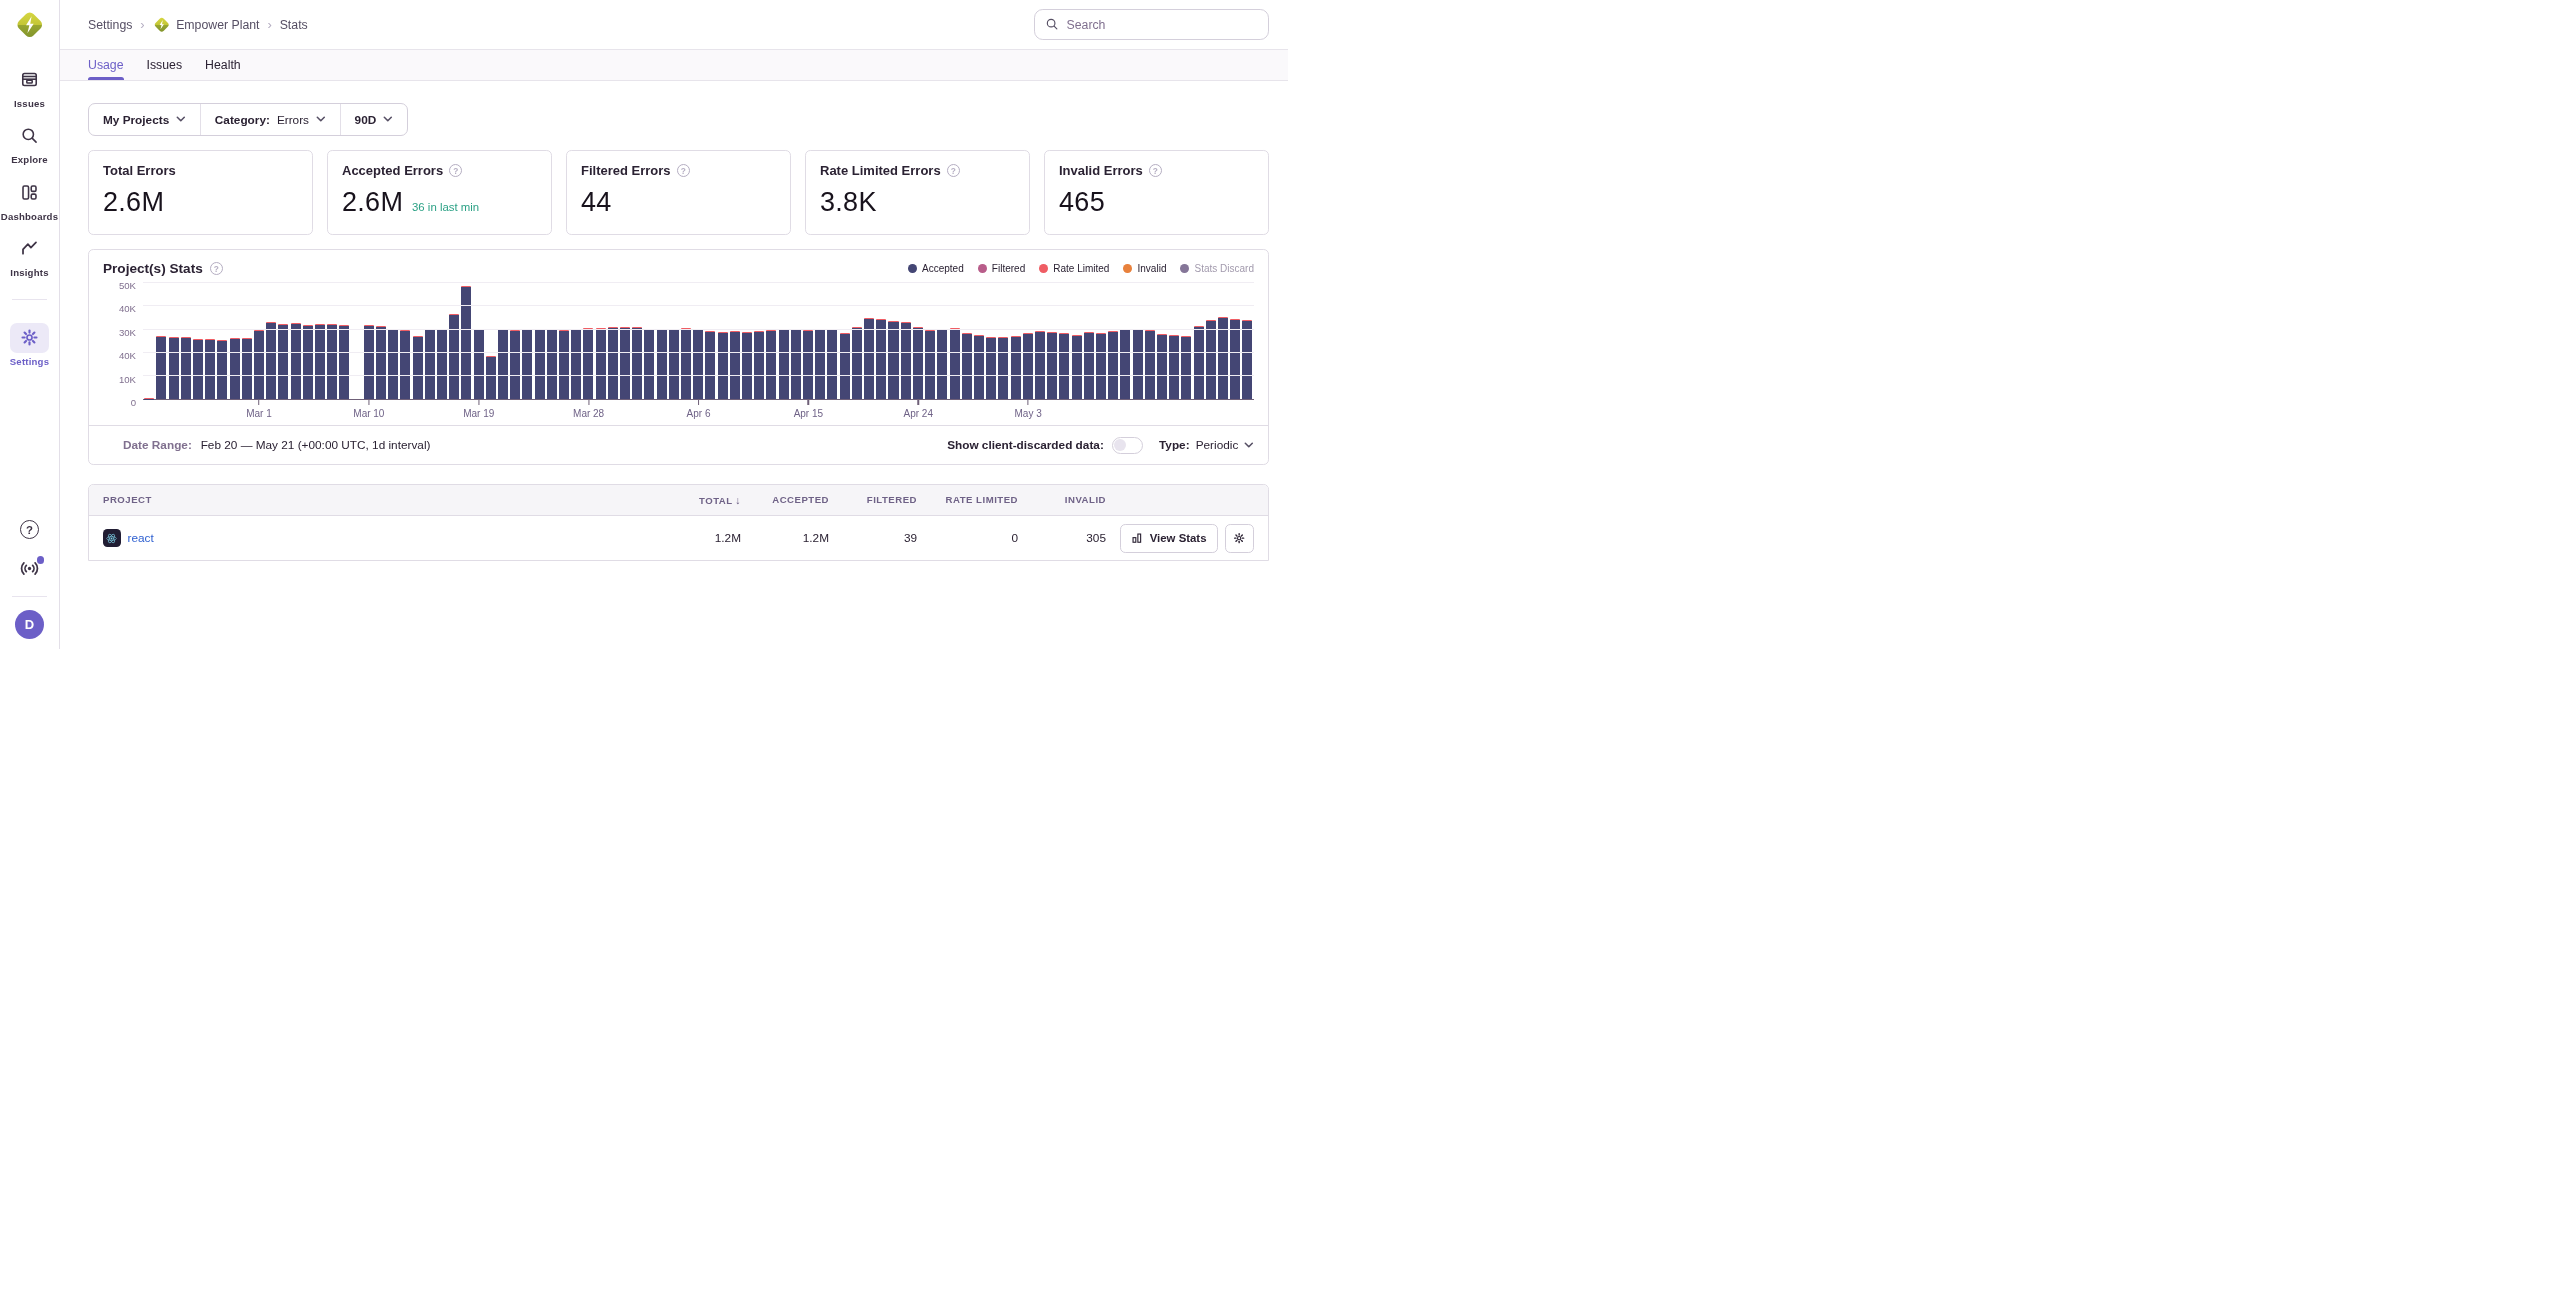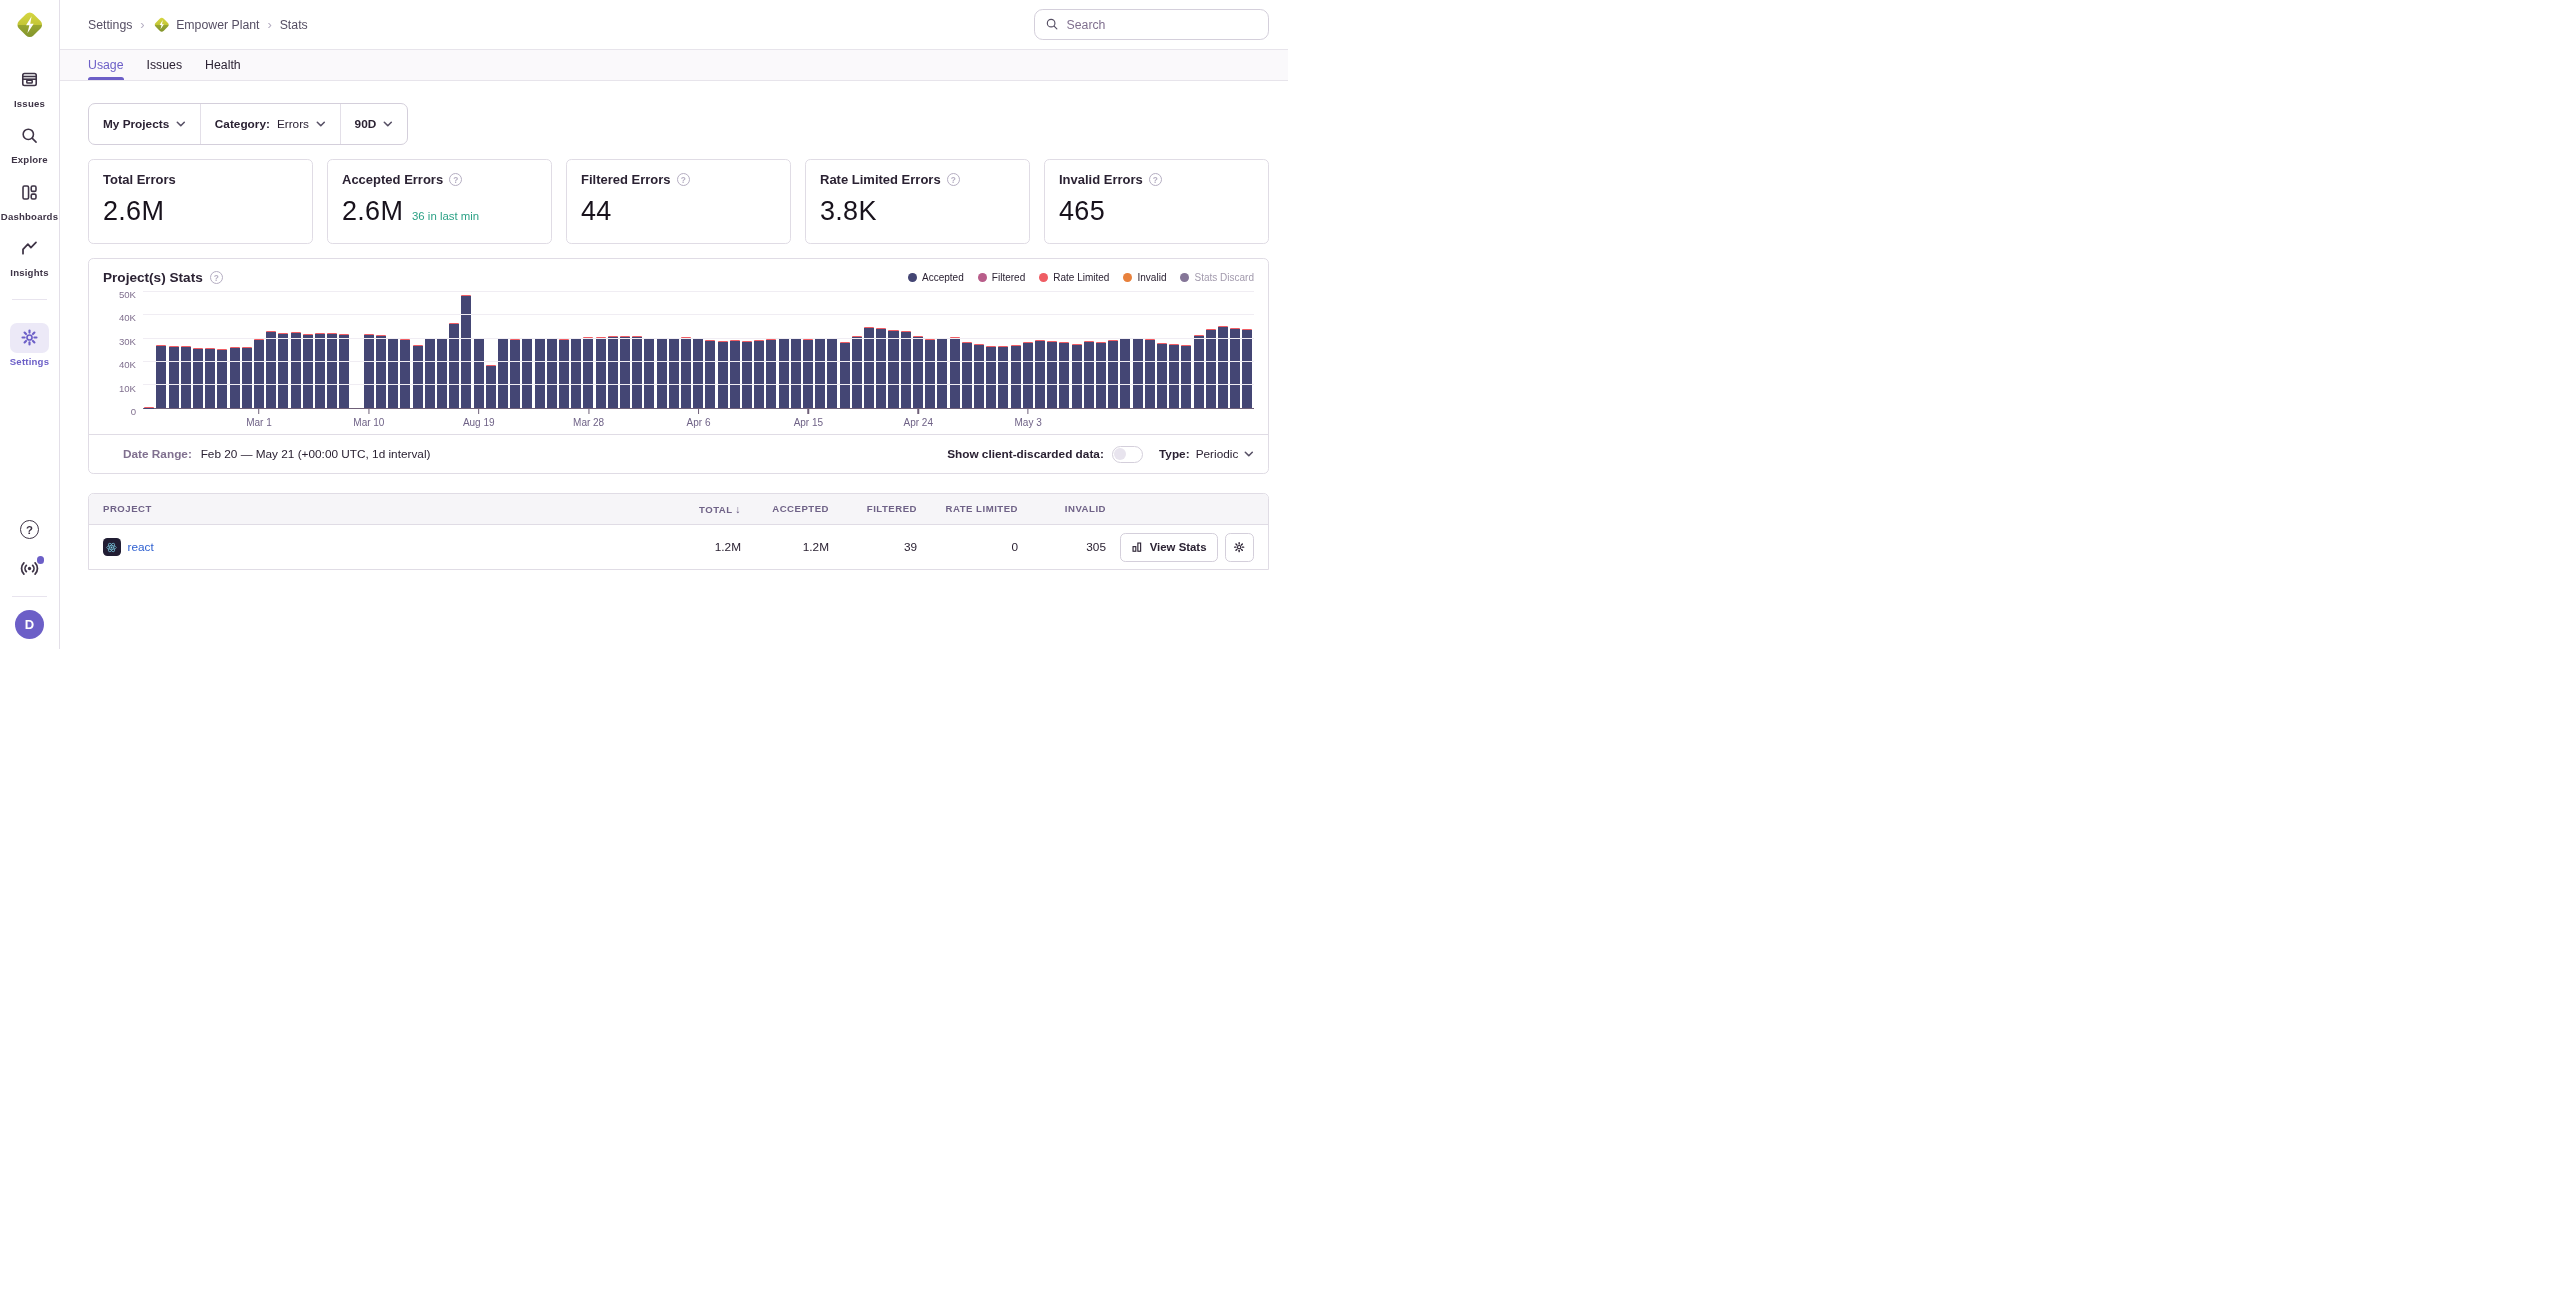--- a/index.html
+++ b/index.html
@@ -50,21 +50,21 @@
     padding:0 28px; display:flex; gap:23px; height:32px; align-items:stretch; }
   .tab { position:relative; display:flex; align-items:center; font-size:12.3px; color:#2b2233; cursor:pointer; }
   .tab.active { color:#6C5FC7; }
   .tab.active::after { content:""; position:absolute; left:0; right:0; bottom:0; height:3.5px;
     background:#6C5FC7; border-radius:2.6px 2.6px 0 0; }
 
   .content { flex:1; padding:22px 19px 0 28px; background:#fff; overflow:hidden; }
 
   
   .filterbar { display:inline-flex; align-items:stretch; border:0.9px solid #d4cfdb; border-radius:7px;
-    height:42px; margin-bottom:14px; background:#fff; }
+    height:33px; margin-bottom:14px; background:#fff; }
   .filter-seg { display:flex; align-items:center; gap:7px; padding:0 14px; font-size:11.8px; cursor:pointer; }
   .filter-seg + .filter-seg { border-left:0.9px solid #e3dfe8; }
   .filter-seg b { font-weight:bold; color:#2b2233; }
   .filter-seg .val { color:#2b2233; font-weight:normal; }
   .chev { width:9.6px; height:6.1px; color:#564f64; }
 
   
   .cards { display:flex; gap:14px; margin-bottom:14px; }
   .card { flex:1; border:0.9px solid #e0dce5; border-radius:5.3px; background:#fff; padding:12.3px 14px 14px; height:85px; }
   .card-title { display:flex; align-items:center; gap:6.1px; font-size:13px; font-weight:bold; color:#2b2233; margin-bottom:8.8px; }
@@ -772,21 +772,21 @@
                 <div class="tick" style="left: 10.4396%;">
                   <div class="tick-mark"></div>
                   <div class="tick-label">Mar 1</div>
                 </div>
                 <div class="tick" style="left: 20.3297%;">
                   <div class="tick-mark"></div>
                   <div class="tick-label">Mar 10</div>
                 </div>
                 <div class="tick" style="left: 30.2198%;">
                   <div class="tick-mark"></div>
-                  <div class="tick-label">Aug 19</div>
+                  <div class="tick-label">Mar 19</div>
                 </div>
                 <div class="tick" style="left: 40.1099%;">
                   <div class="tick-mark"></div>
                   <div class="tick-label">Mar 28</div>
                 </div>
                 <div class="tick" style="left: 50%; align-items: center;">
                   <div class="tick-mark"></div>
                   <div class="tick-label">Apr 6</div>
                 </div>
                 <div class="tick" style="left: 59.8901%;">

